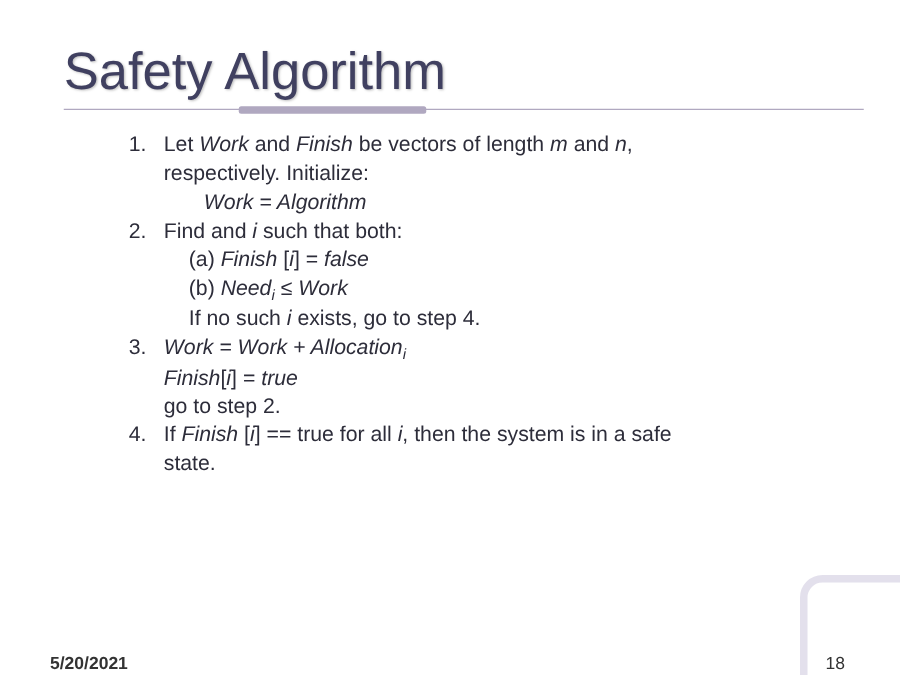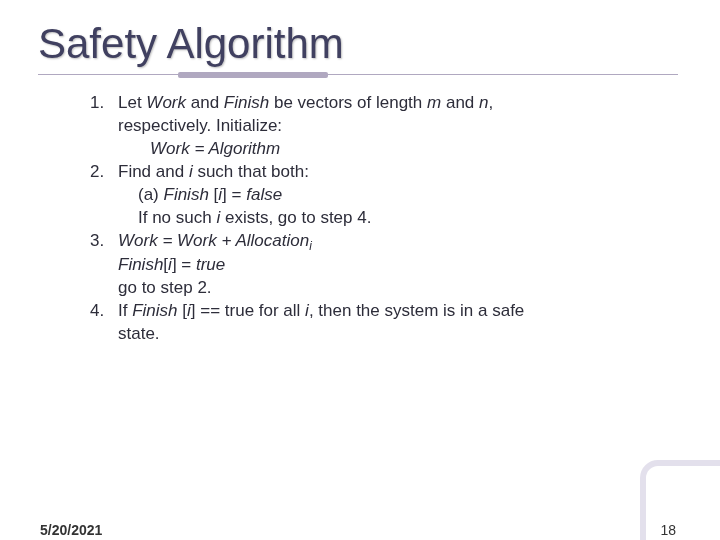--- a/index.html
+++ b/index.html
@@ -10,21 +10,21 @@
     font-family: "Comic Sans MS", "Segoe UI", sans-serif;
     font-size: 17px;
     color: #333;
     position: relative;
     overflow: hidden;
   }
   .slide {
     width: 100%;
     height: 100%;
     position: relative;
-    padding: 0;
+    padding: 13px;
   }
   .title-wrap {
     padding: 20px 38px 0 38px;
   }
   .title {
     font-size: 42px;
     font-weight: 400;
     color: #404060;
     font-family: "Comic Sans MS", cursive, sans-serif;
     text-shadow: 1px 1px 2px rgba(0,0,0,0.25);
@@ -128,20 +128,23 @@
       <div class="num">2.</div>
       <div class="body">
         <span>Find and </span><em class="ital">i</em><span> such that both:</span>
       </div>
     </div>
 
     <div class="sub" style="padding-left:48px">
       <span>(a) </span><em class="ital">Finish</em> <span>[</span><em class="ital">i</em><span>] = </span><em class="ital">false</em>
     </div>
     <div class="sub" style="padding-left:48px">
+      <span>(b) </span><em class="ital">Need</em><sub>i</sub><span> ≤ </span><em class="ital">Work</em>
+    </div>
+    <div class="sub" style="padding-left:48px">
       <span>If no such </span><em class="ital">i</em><span> exists, go to step 4.</span>
     </div>
 
     <div class="row">
       <div class="num">3.</div>
       <div class="body">
         <em class="ital">Work = Work + Allocation</em><sub>i</sub><br>
         <em class="ital">Finish</em><span>[</span><em class="ital">i</em><span>] = </span><em class="ital">true</em><br>
         <span>go to step 2.</span>
       </div>

